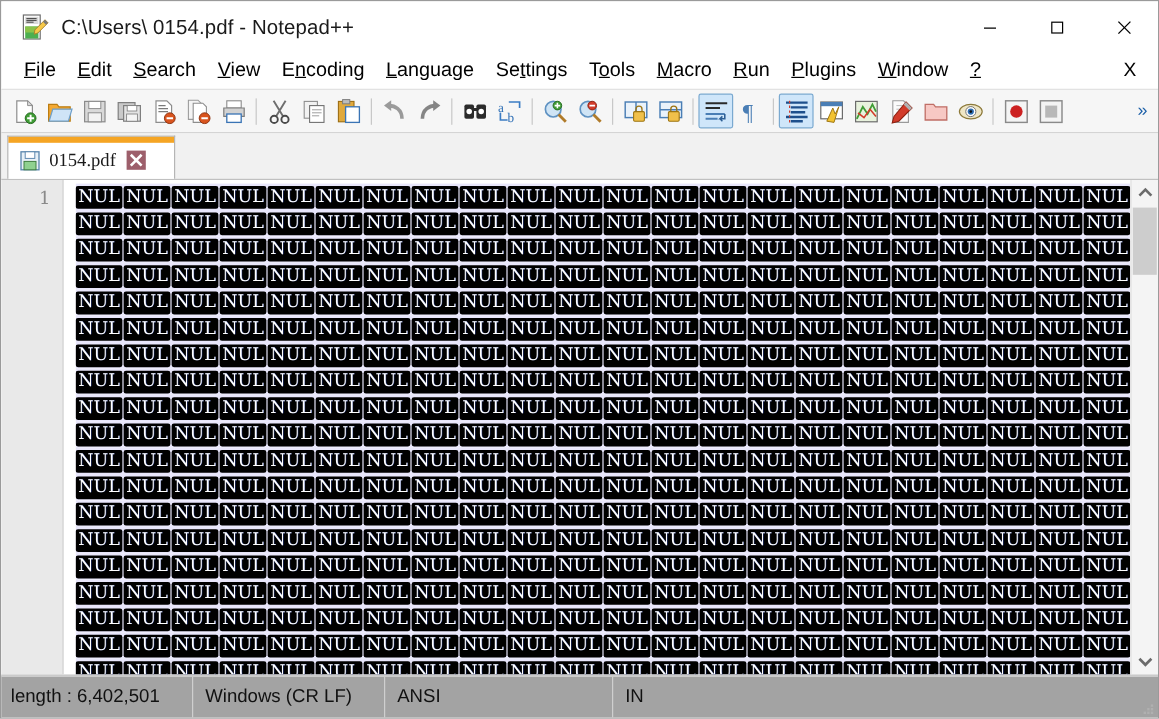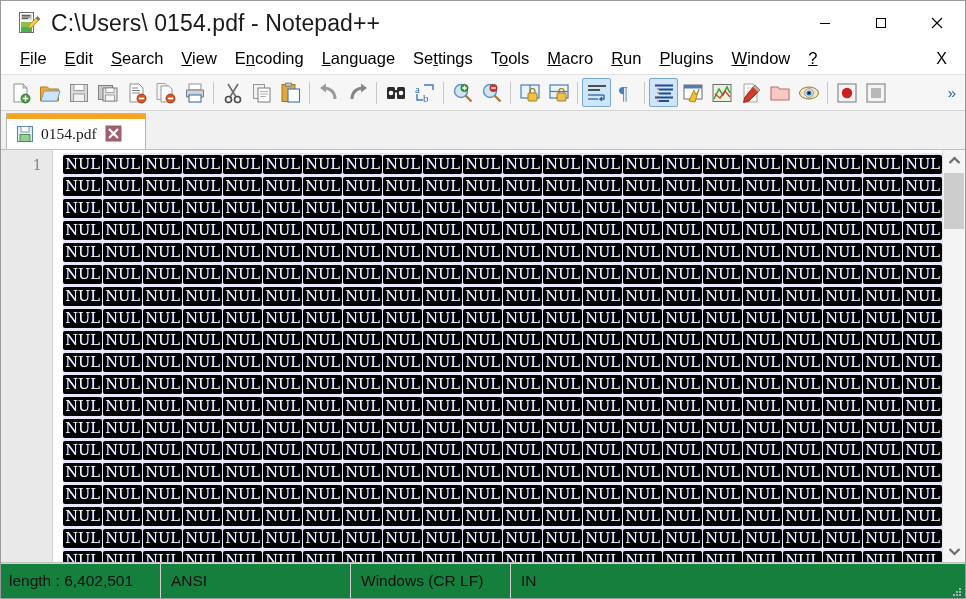--- a/index.html
+++ b/index.html
@@ -34,21 +34,21 @@
   }
   .title-icon {
     width: 24px;
     height: 24px;
     margin-left: 16px;
     margin-right: 10px;
     flex: 0 0 auto;
     position: relative;
   }
   .title-text {
-    font-size: 23px;
+    font-size: 17px;
     color: #1a1a1a;
     letter-spacing: 0.1px;
     white-space: nowrap;
   }
   .win-controls {
     margin-left: auto;
     display: flex;
     height: 44px;
   }
   .win-btn {
@@ -278,21 +278,21 @@
     left: 1px; right: 1px;
     top: 2px;
     height: 56px;
     background: #cdcdcd;
     cursor: default;
   }
 
   
   .statusbar {
     height: 34px;
-    background: #15803d;
+    background: #a3a3a3;
     display: flex;
     align-items: center;
     flex: 0 0 auto;
     border-top: 1px solid #d6d6d6;
     position: relative;
   }
   .sb-cell {
     font-size: 15.5px;
     color: #111111;
     height: 34px;
@@ -1120,22 +1120,22 @@
       <div class="sb-arrow">
         <svg width="13" height="9" viewBox="0 0 13 9">
             <path d="M1.5 2 L6.5 7 L11.5 2" fill="none" stroke="#6b6b6b" stroke-width="2.2"></path>
           </svg>
       </div>
     </div>
   </div>
 
   <div class="statusbar">
     <div class="sb-cell first" style="width:160px">length : 6,402,501</div>
+    <div class="sb-cell" style="width:160px">Windows (CR LF)</div>
     <div class="sb-cell" style="width:190px">ANSI</div>
-    <div class="sb-cell" style="width:160px">Windows (CR LF)</div>
     <div class="sb-cell nosep">IN</div>
     <div class="sb-grip">
       <svg width="12" height="12" viewBox="0 0 12 12">
         <g fill="#b0b0b0">
           <rect x="9" y="9" width="2" height="2"></rect>
             <rect x="6" y="9" width="2" height="2"></rect>
             <rect x="3" y="9" width="2" height="2"></rect>
           <rect x="9" y="6" width="2" height="2"></rect>
             <rect x="6" y="6" width="2" height="2"></rect>
           <rect x="9" y="3" width="2" height="2"></rect>

